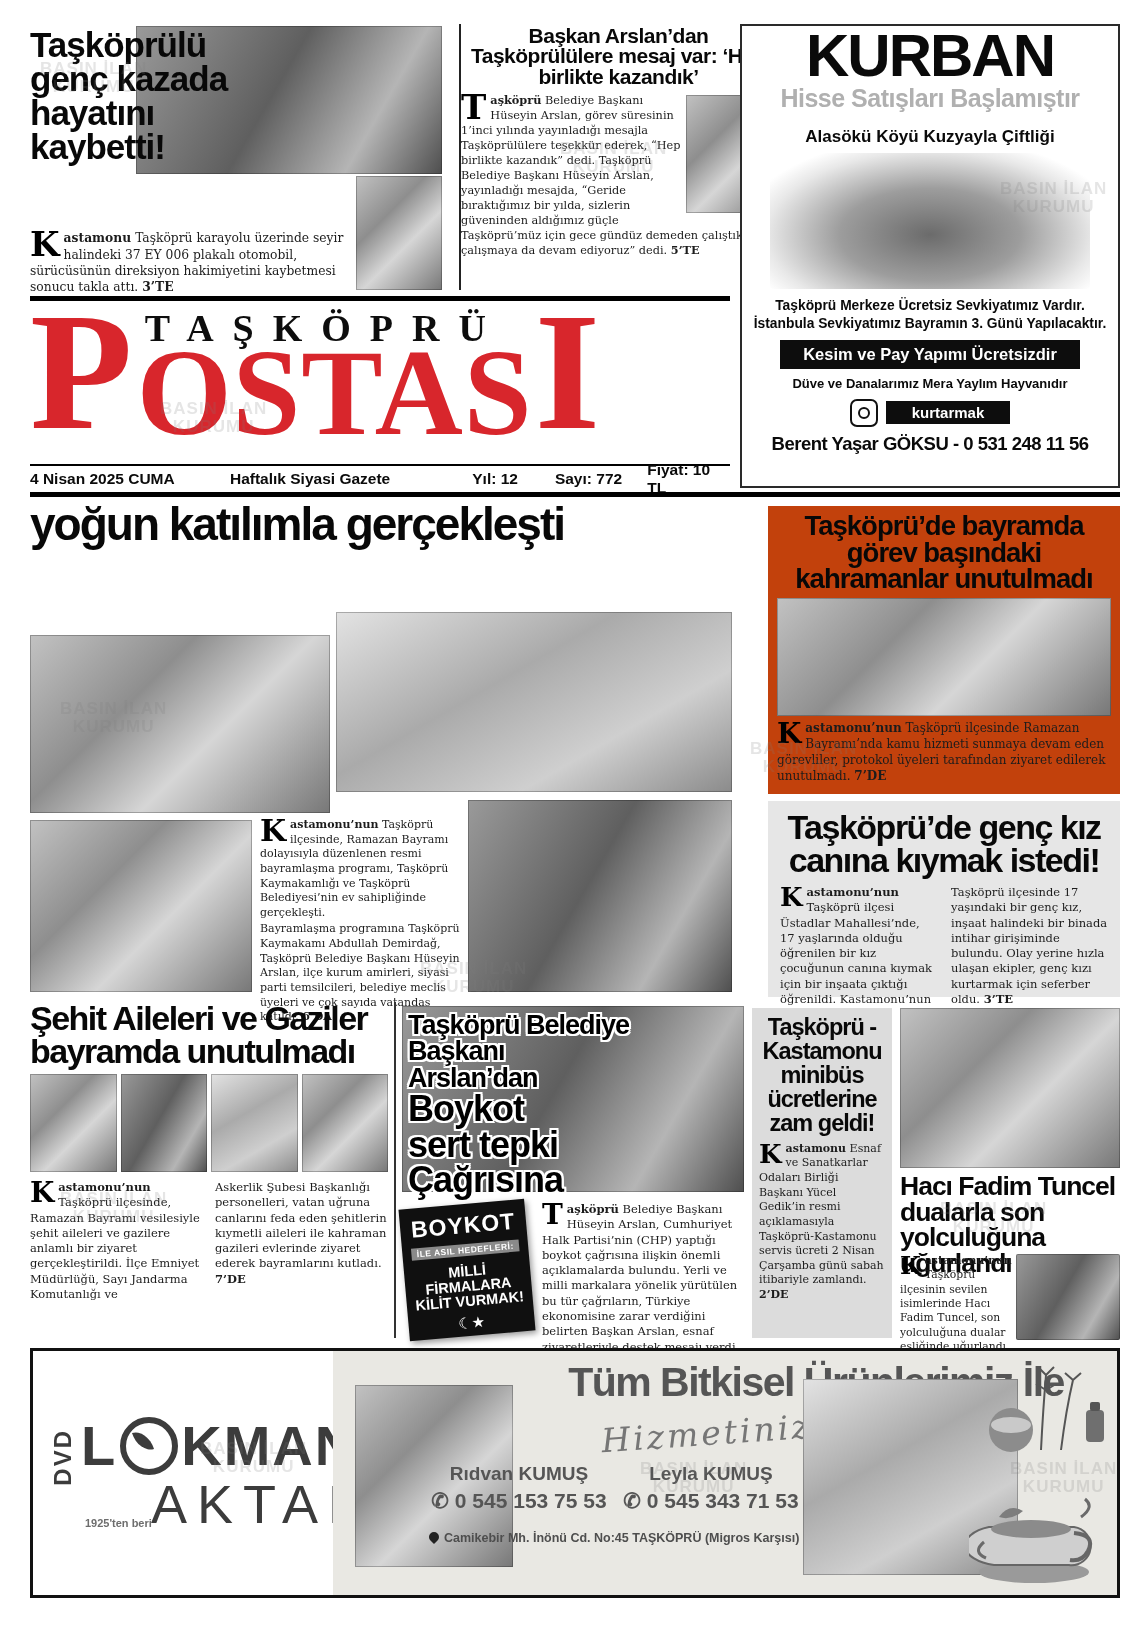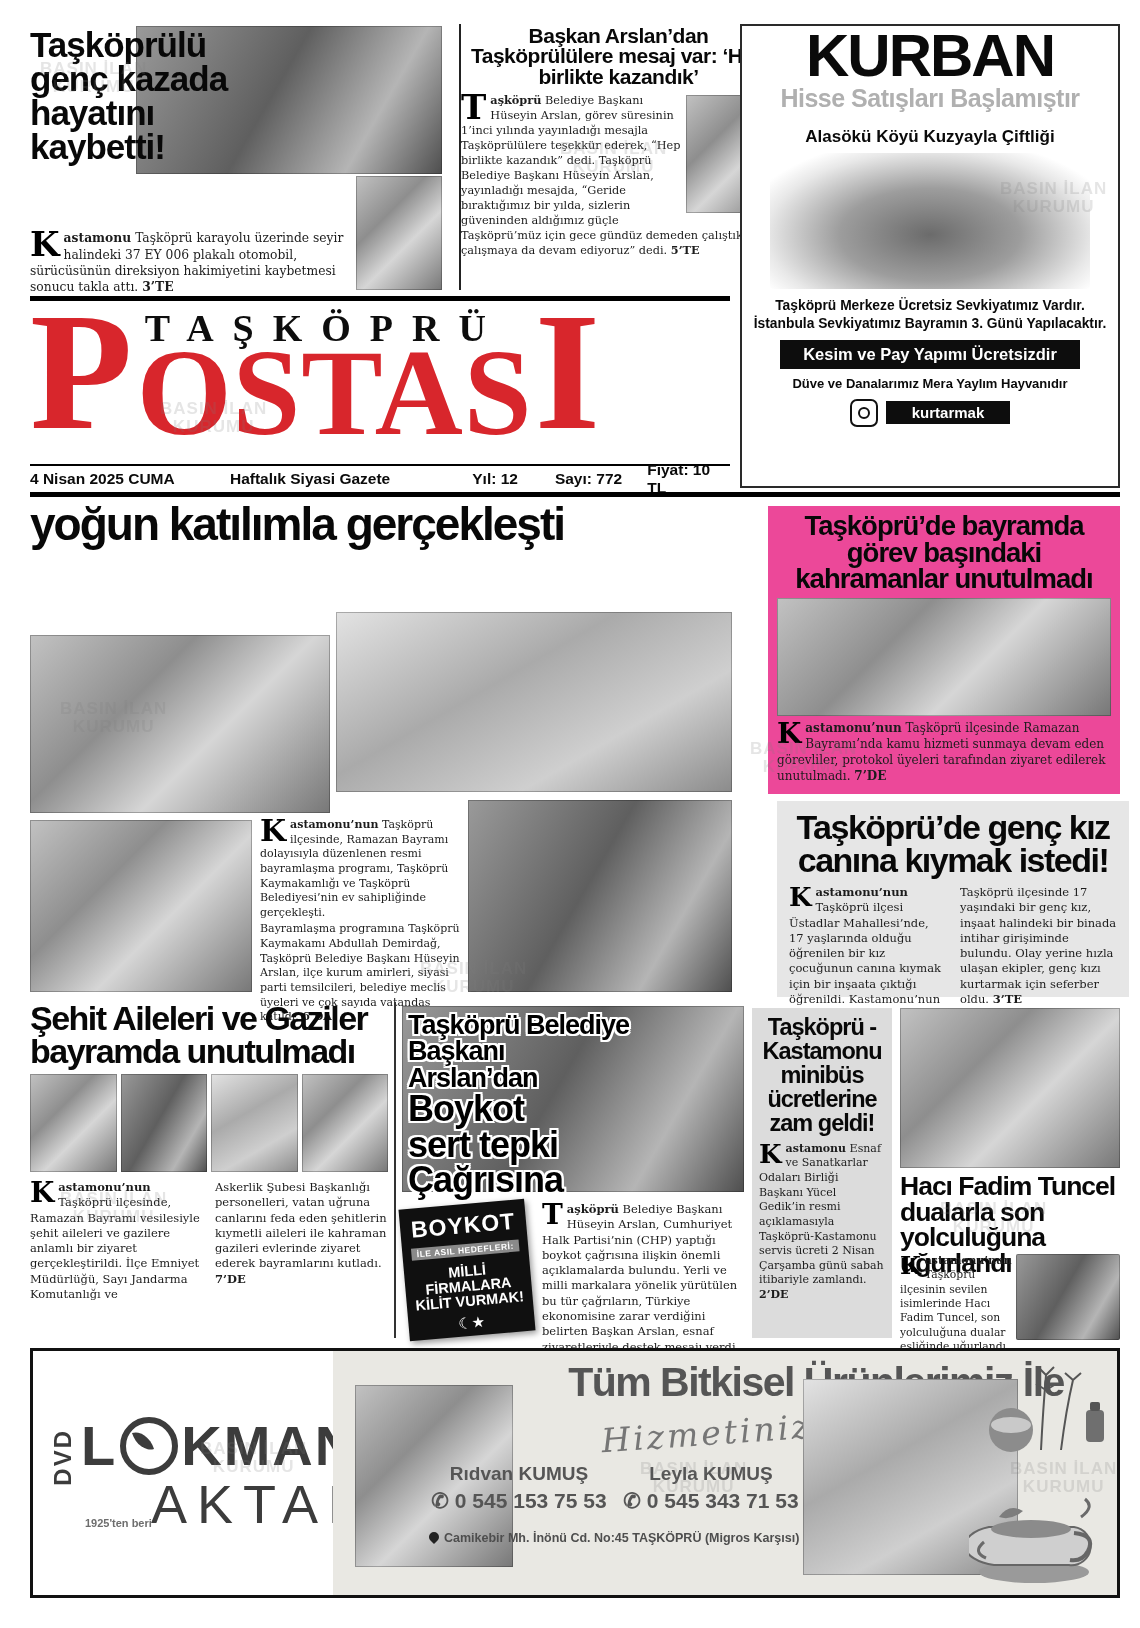--- a/index.html
+++ b/index.html
@@ -61,24 +61,24 @@
   .bigrule{left:30px;top:492px;width:1090px;height:5px;background:#000;}
   
   .main{left:30px;top:500px;width:702px;height:497px;}
   .main-hl{font-size:46px;letter-spacing:-2px;width:702px;}
   .m-pA{left:0;top:135px;width:300px;height:178px;}
   .m-pB{left:306px;top:112px;width:396px;height:180px;}
   .m-pC{left:0;top:320px;width:222px;height:172px;}
   .m-pD{left:438px;top:300px;width:264px;height:192px;}
   .m-body{left:230px;top:318px;width:202px;font-size:11px;}
   
-  .rr1{left:768px;top:506px;width:352px;height:288px;background:#ec4899;box-sizing:border-box;padding:7px 9px;}
+  .rr1{left:768px;top:506px;width:352px;height:288px;background:#c2410c;box-sizing:border-box;padding:7px 9px;}
   .rr1-hl{font-size:27.5px;text-align:center;}
   .rr1-photo{width:334px;height:118px;margin:5px auto 5px;}
-  .rr2{left:768px;top:801px;width:352px;height:196px;background:#e6e6e6;box-sizing:border-box;padding:10px 12px;margin-left:9px;}
+  .rr2{left:768px;top:801px;width:352px;height:196px;background:#e6e6e6;box-sizing:border-box;padding:10px 12px;}
   .rr2-hl{font-size:34px;text-align:center;letter-spacing:-1.5px;}
   .rr2-cols{display:flex;gap:14px;margin-top:8px;}
   .rr2-cols>div{flex:1;}
   
   .bl{left:30px;top:1002px;width:358px;height:338px;}
   .bl-hl{font-size:34px;letter-spacing:-1.5px;}
   .bl-photos{display:flex;gap:4px;margin-top:6px;height:98px;}
   .bl-photos .ph{flex:1;}
   .bl-cols{display:flex;gap:12px;margin-top:8px;}
   .bl-cols>div{flex:1;}
@@ -174,20 +174,21 @@
     <div class="k-farm">Alasökü Köyü Kuzyayla Çiftliği</div>
     <div class="k-photo"></div>
     <div class="k-line">Taşköprü Merkeze Ücretsiz Sevkiyatımız Vardır.</div>
     <div class="k-line">İstanbula Sevkiyatımız Bayramın 3. Günü Yapılacaktır.</div>
     <div class="k-bar">Kesim ve Pay Yapımı Ücretsizdir</div>
     <div class="k-line" style="font-size:13px">Düve ve Danalarımız Mera Yaylım Hayvanıdır</div>
     <div class="k-insta">
       <span class="k-ig-icon"></span>
       <span class="k-ig-bar">kurtarmak</span>
     </div>
+    <div class="k-contact">Berent Yaşar GÖKSU - 0 531 248 11 56</div>
   </div>
 
   <div class="abs masthead">
     <div class="logo">
       <span class="p">P</span>
       <span class="mid">
         <span class="tas">TAŞKÖPRÜ</span>
         <span class="ostas">OSTAS</span>
       </span>
       <span class="i">I</span>

